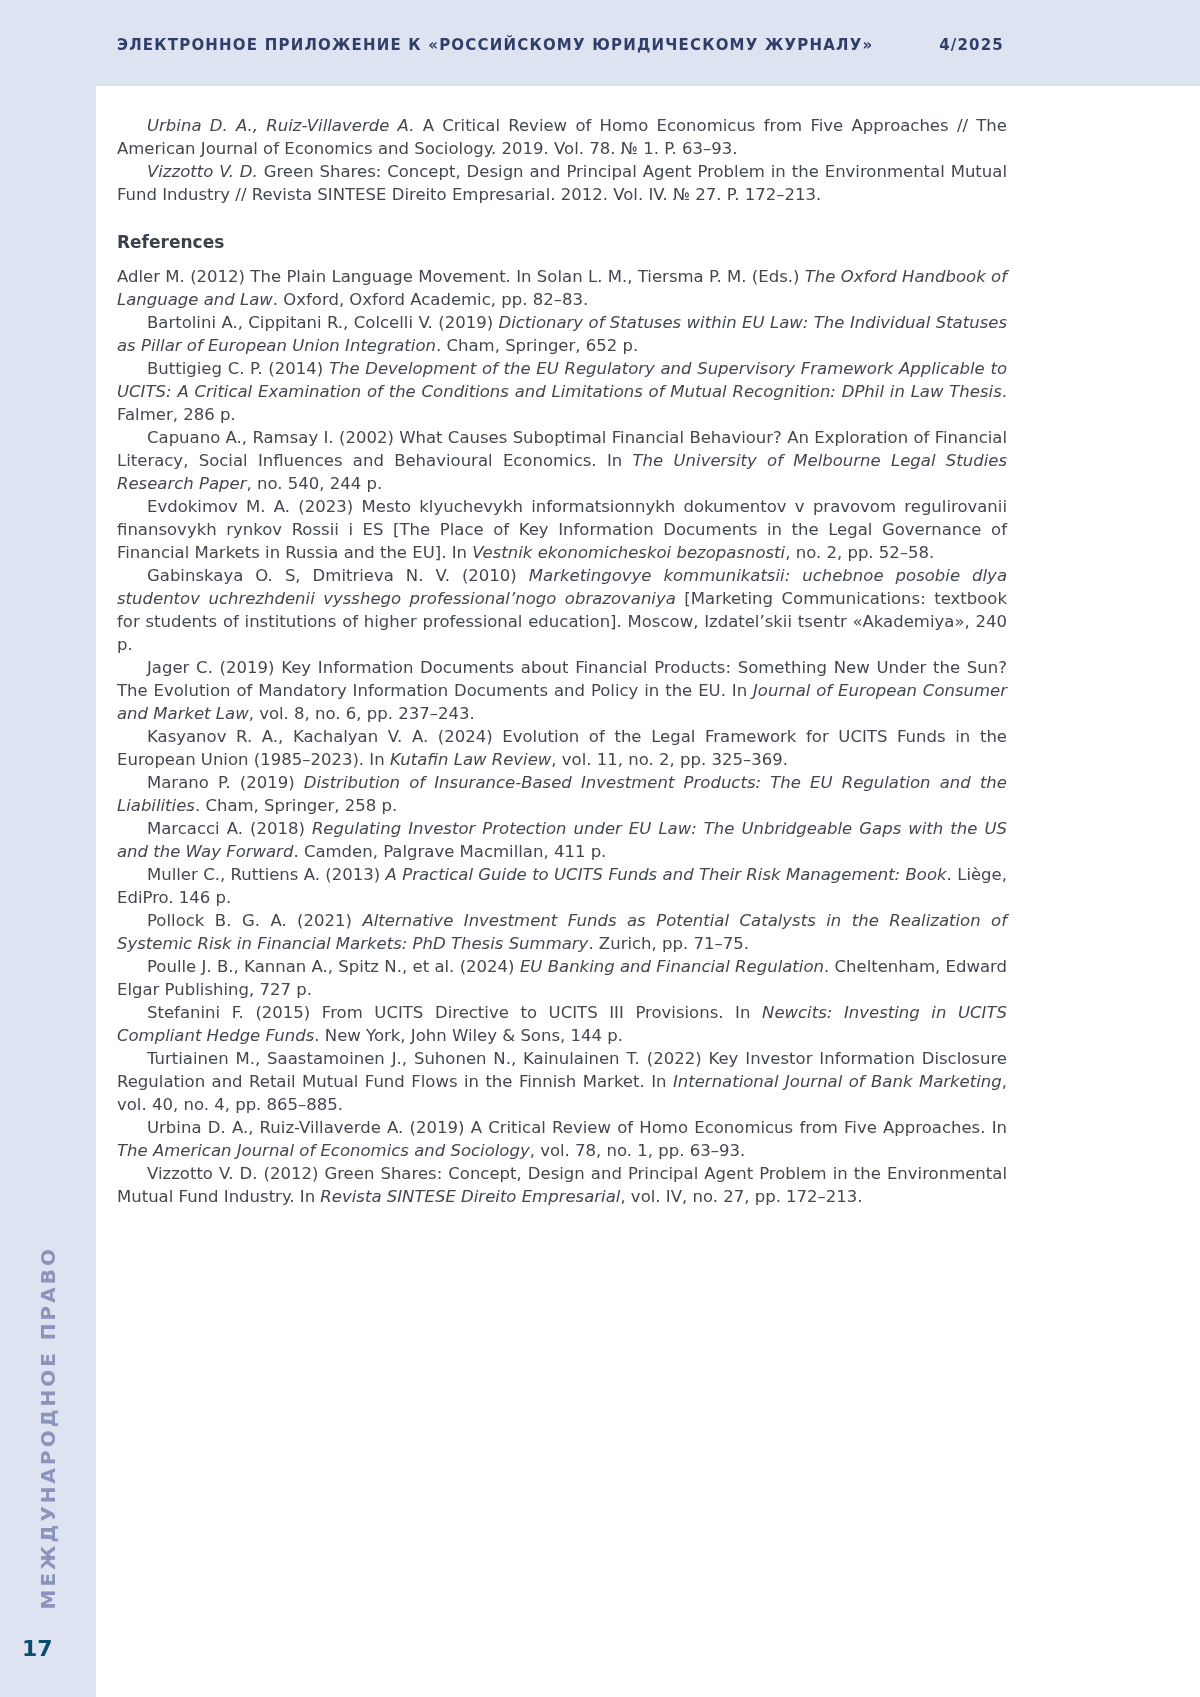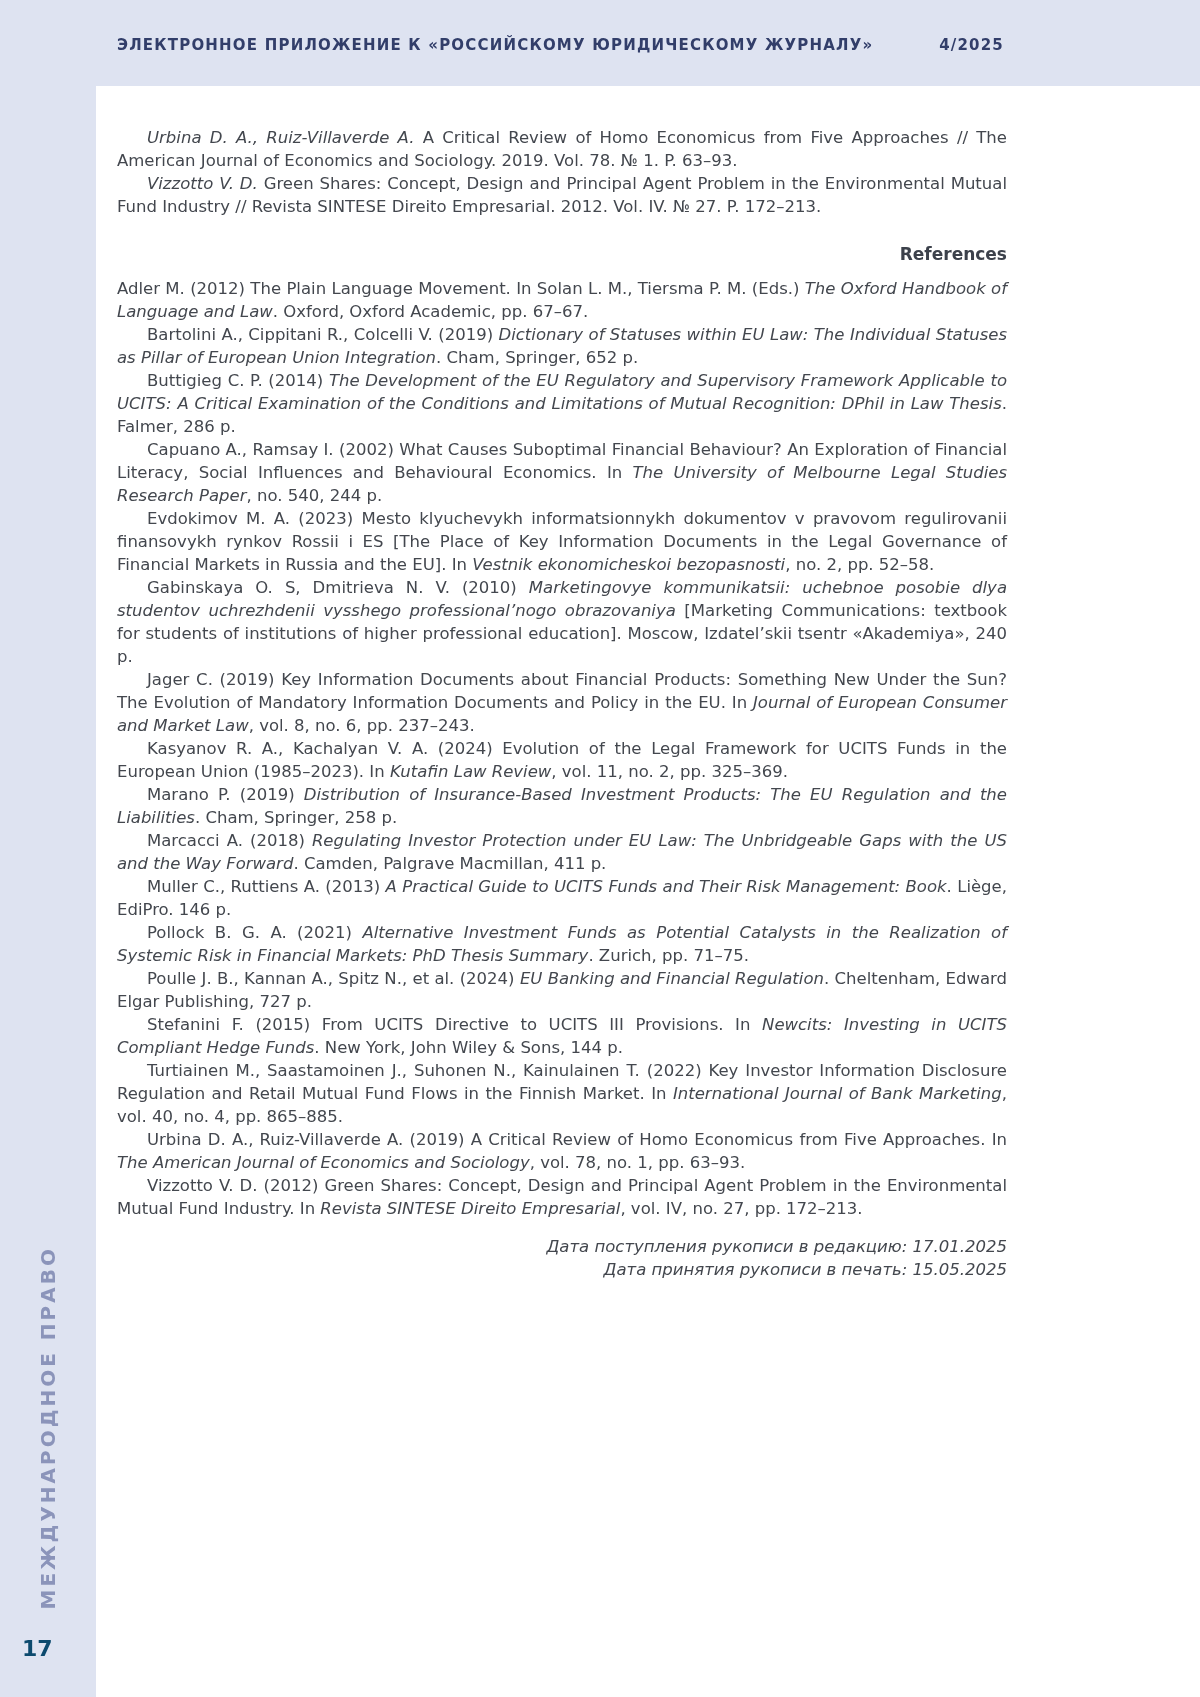--- a/index.html
+++ b/index.html
@@ -57,37 +57,36 @@
     left: 22px;
     font-weight: bold;
     font-size: 22px;
     color: #0c4a6e;
   }
   .content {
     position: absolute;
     top: 86px;
     left: 117px;
     width: 890px;
-    padding-top: 40px;
+    padding-top: 28px;
     color: #43474e;
   }
   .content p {
     margin: 0;
     font-size: 16.5px;
     line-height: 23px;
     text-align: justify;
     text-indent: 30px;
   }
   .refs p:first-child { text-indent: 0; }
   .refs-heading {
     margin: 26px 0 13px 0;
     font-size: 17px;
     font-weight: bold;
     color: #3c414b;
-    text-align: right;
   }
   .dates {
     margin-top: 15px;
   }
   .dates p {
     text-align: right;
     text-indent: 0;
     font-style: italic;
   }
   i { font-style: italic; }
@@ -111,38 +110,34 @@
 
   <main class="content">
     <section class="bib-tail">
         <p><i>Urbina D. A., Ruiz-Villaverde A.</i><span> A Critical Review of Homo Economicus from Five Approaches // The American Journal of Economics and Sociology. 2019. Vol. 78. № 1. P. 63–93.</span></p>
         <p><i>Vizzotto V. D.</i><span> Green Shares: Concept, Design and Principal Agent Problem in the Environmental Mutual Fund Industry // Revista SINTESE Direito Empresarial. 2012. Vol. IV. № 27. P. 172–213.</span></p>
       </section>
 
     <h2 class="refs-heading">References</h2>
 
     <section class="refs">
-        <p><span>Adler M. (2012) The Plain Language Movement. In Solan L. M., Tiersma P. M. (Eds.) </span><i>The Oxford Handbook of Language and Law</i><span>. Oxford, Oxford Academic, pp. 67–67.</span></p>
+        <p><span>Adler M. (2012) The Plain Language Movement. In Solan L. M., Tiersma P. M. (Eds.) </span><i>The Oxford Handbook of Language and Law</i><span>. Oxford, Oxford Academic, pp. 82–83.</span></p>
         <p><span>Bartolini A., Cippitani R., Colcelli V. (2019) </span><i>Dictionary of Statuses within EU Law: The Individual Statuses as Pillar of European Union Integration</i><span>. Cham, Springer, 652 p.</span></p>
         <p><span>Buttigieg C. P. (2014) </span><i>The Development of the EU Regulatory and Supervisory Framework Applicable to UCITS: A Critical Examination of the Conditions and Limitations of Mutual Recognition: DPhil in Law Thesis</i><span>. Falmer, 286 p.</span></p>
         <p><span>Capuano A., Ramsay I. (2002) What Causes Suboptimal Financial Behaviour? An Exploration of Financial Literacy, Social Influences and Behavioural Economics. In </span><i>The University of Melbourne Legal Studies Research Paper</i><span>, no. 540, 244 p.</span></p>
         <p><span>Evdokimov M. A. (2023) Mesto klyuchevykh informatsionnykh dokumentov v pravovom regulirovanii finansovykh rynkov Rossii i ES [The Place of Key Information Documents in the Legal Governance of Financial Markets in Russia and the EU]. In </span><i>Vestnik ekonomicheskoi bezopasnosti</i><span>, no. 2, pp. 52–58.</span></p>
         <p><span>Gabinskaya O. S, Dmitrieva N. V. (2010) </span><i>Marketingovye kommunikatsii: uchebnoe posobie dlya studentov uchrezhdenii vysshego professional’nogo obrazovaniya</i><span> [Marketing Communications: textbook for students of institutions of higher professional education]. Moscow, Izdatel’skii tsentr «Akademiya», 240 p.</span></p>
         <p><span>Jager C. (2019) Key Information Documents about Financial Products: Something New Under the Sun? The Evolution of Mandatory Information Documents and Policy in the EU. In </span><i>Journal of European Consumer and Market Law</i><span>, vol. 8, no. 6, pp. 237–243.</span></p>
         <p><span>Kasyanov R. A., Kachalyan V. A. (2024) Evolution of the Legal Framework for UCITS Funds in the European Union (1985–2023). In </span><i>Kutafin Law Review</i><span>, vol. 11, no. 2, pp. 325–369.</span></p>
         <p><span>Marano P. (2019) </span><i>Distribution of Insurance-Based Investment Products: The EU Regulation and the Liabilities</i><span>. Cham, Springer, 258 p.</span></p>
         <p><span>Marcacci A. (2018) </span><i>Regulating Investor Protection under EU Law: The Unbridgeable Gaps with the US and the Way Forward</i><span>. Camden, Palgrave Macmillan, 411 p.</span></p>
         <p><span>Muller C., Ruttiens A. (2013) </span><i>A Practical Guide to UCITS Funds and Their Risk Management: Book</i><span>. Liège, EdiPro. 146 p.</span></p>
         <p><span>Pollock B. G. A. (2021) </span><i>Alternative Investment Funds as Potential Catalysts in the Realization of Systemic Risk in Financial Markets: PhD Thesis Summary</i><span>. Zurich, pp. 71–75.</span></p>
         <p><span>Poulle J. B., Kannan A., Spitz N., et al. (2024) </span><i>EU Banking and Financial Regulation</i><span>. Cheltenham, Edward Elgar Publishing, 727 p.</span></p>
         <p><span>Stefanini F. (2015) From UCITS Directive to UCITS III Provisions. In </span><i>Newcits: Investing in UCITS Compliant Hedge Funds</i><span>. New York, John Wiley &amp; Sons, 144 p.</span></p>
         <p><span>Turtiainen M., Saastamoinen J., Suhonen N., Kainulainen T. (2022) Key Investor Information Disclosure Regulation and Retail Mutual Fund Flows in the Finnish Market. In </span><i>International Journal of Bank Marketing</i><span>, vol. 40, no. 4, pp. 865–885.</span></p>
         <p><span>Urbina D. A., Ruiz-Villaverde A. (2019) A Critical Review of Homo Economicus from Five Approaches. In </span><i>The American Journal of Economics and Sociology</i><span>, vol. 78, no. 1, pp. 63–93.</span></p>
         <p><span>Vizzotto V. D. (2012) Green Shares: Concept, Design and Principal Agent Problem in the Environmental Mutual Fund Industry. In </span><i>Revista SINTESE Direito Empresarial</i><span>, vol. IV, no. 27, pp. 172–213.</span></p>
       </section>
 
-    <div class="dates">
-      <p>Дата поступления рукописи в редакцию: 17.01.2025</p>
-      <p>Дата принятия рукописи в печать: 15.05.2025</p>
-    </div>
   </main>
 
 </div>
 
 </body></html>

